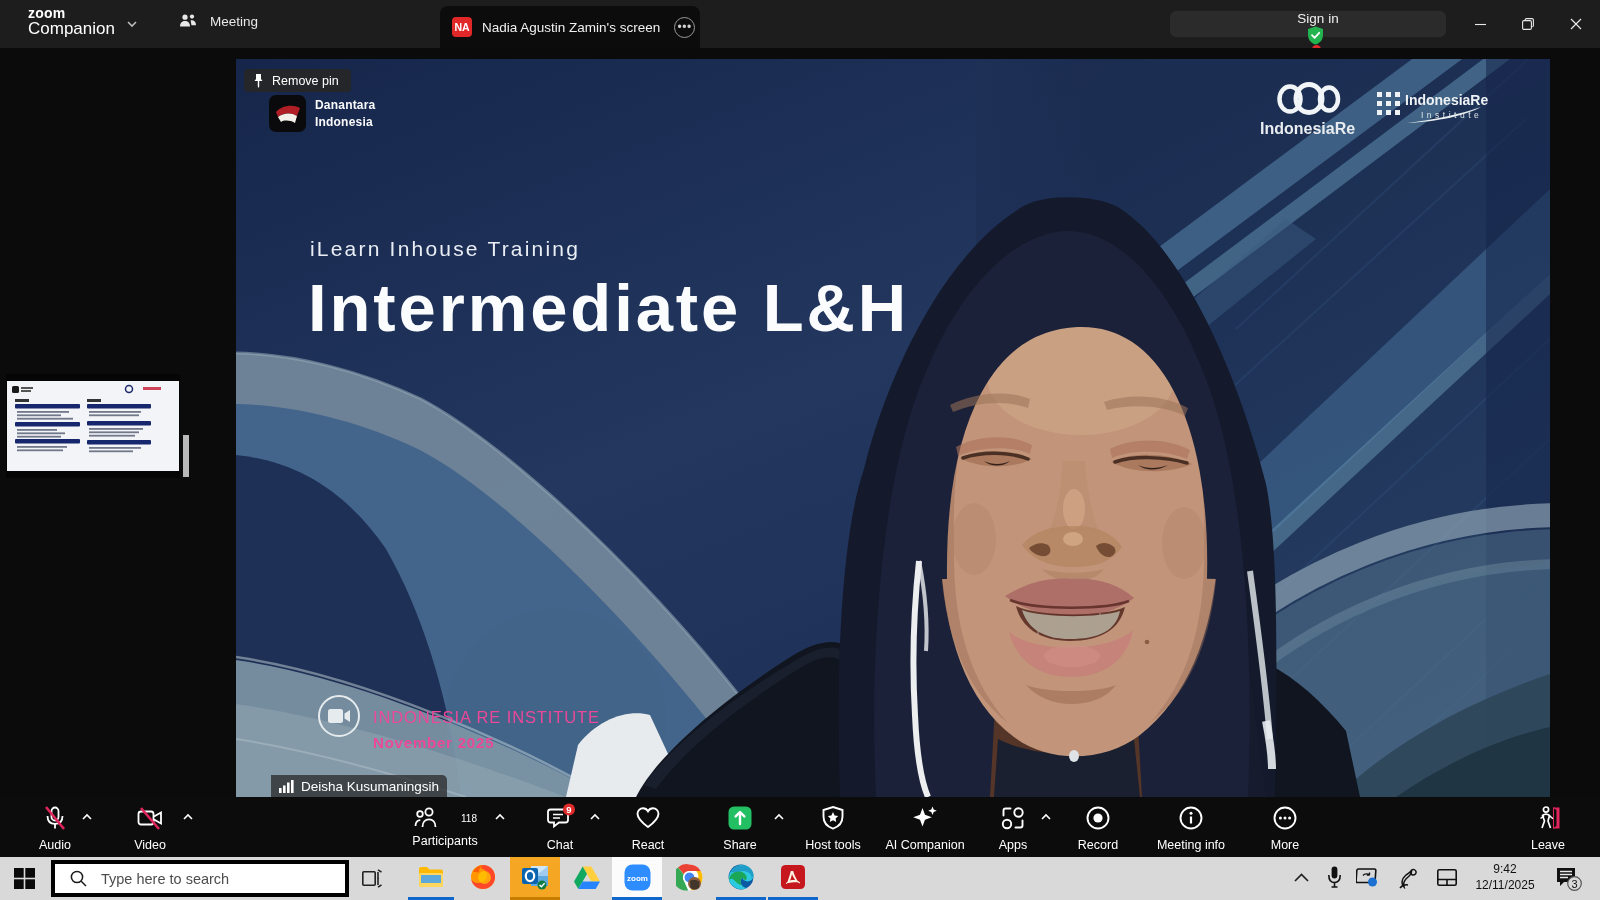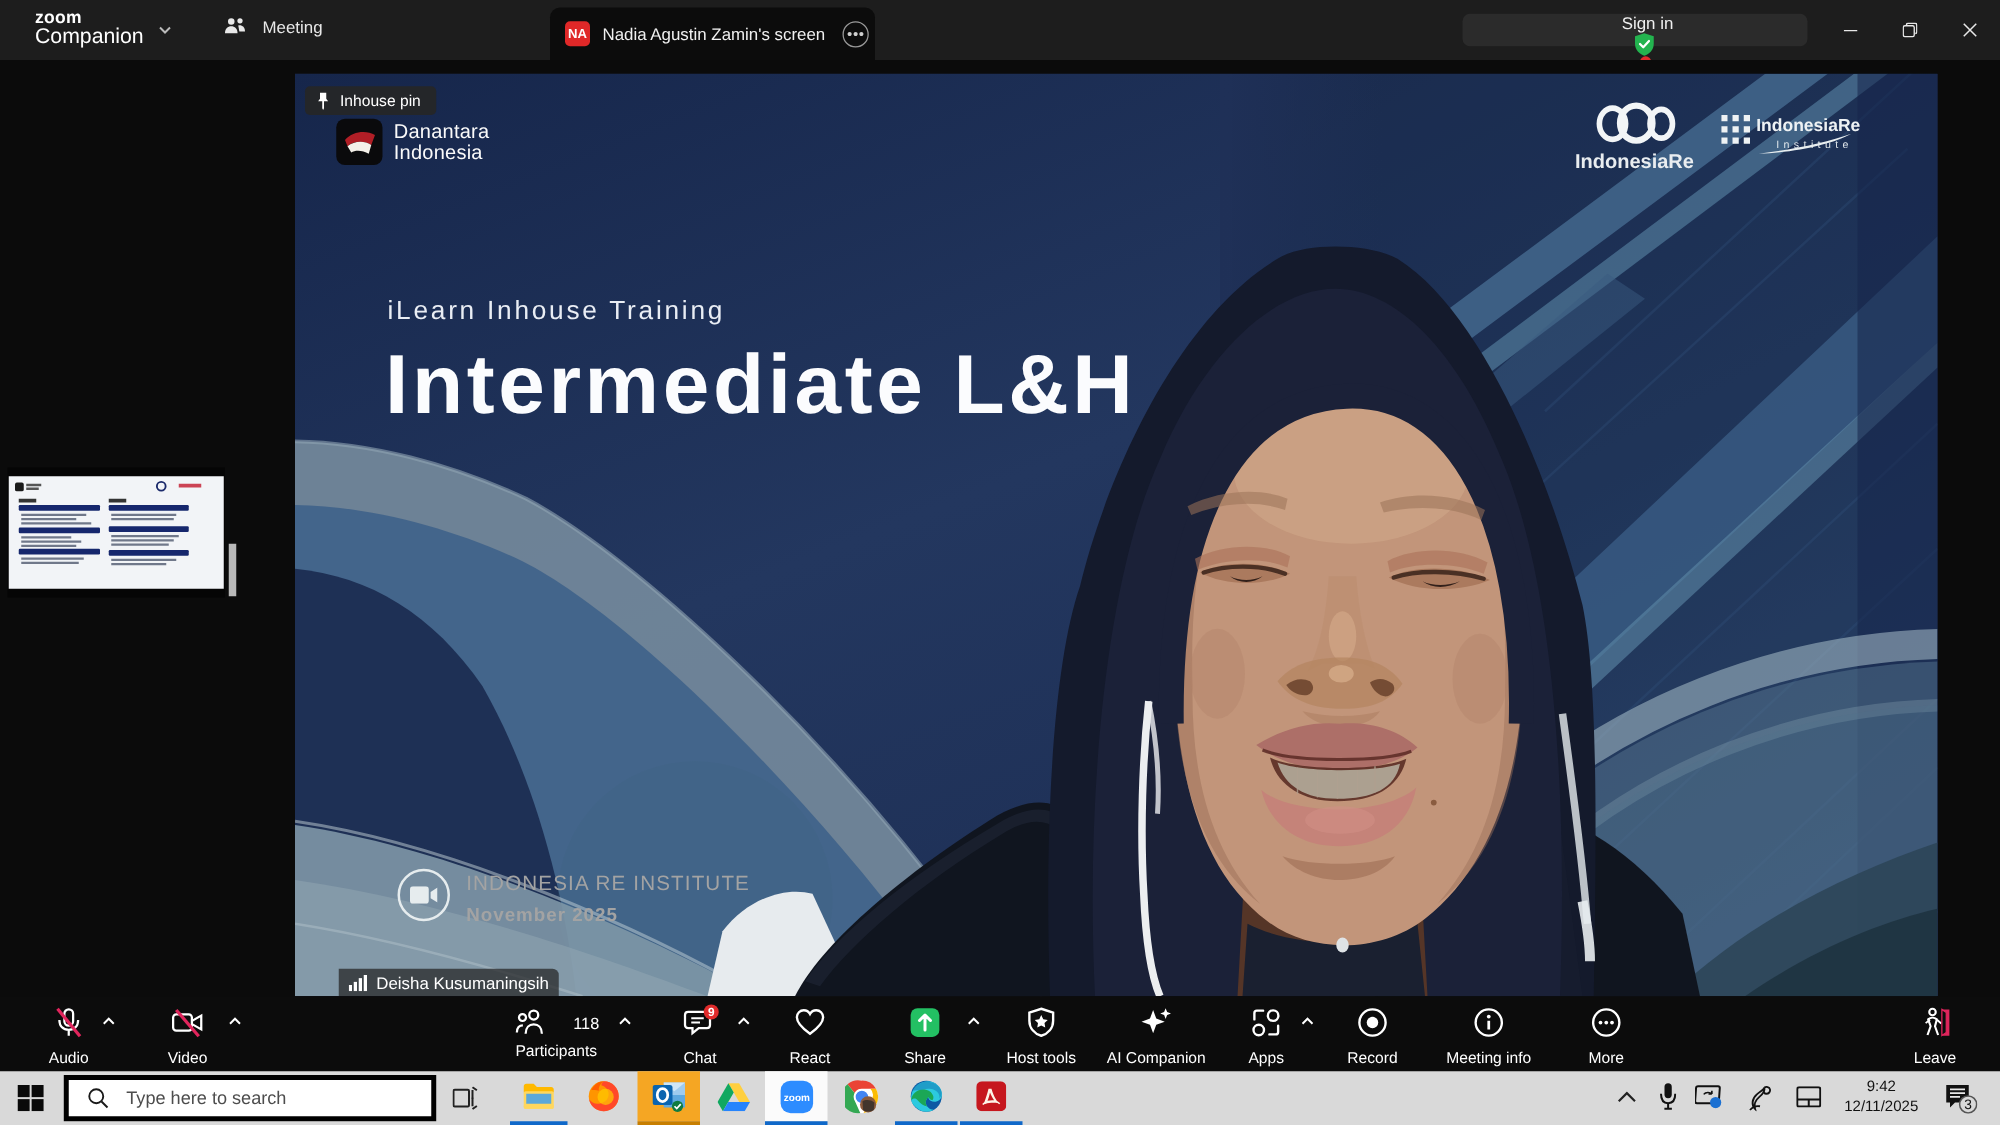--- a/index.html
+++ b/index.html
@@ -32,28 +32,28 @@
 
   
   #video { position:absolute; left:236px; top:11px; width:1314px; height:738px; overflow:hidden; background:#1c2c52; }
   #vsvg { position:absolute; left:0; top:0; }
 
   .removepin { position:absolute; left:8px; top:10px; height:23px; background:rgba(38,38,38,.92); border-radius:4px; display:flex; align-items:center; padding:0 12px 0 9px; color:#fff; font-size:12.5px; }
   .removepin svg { margin-right:8px; }
 
   .danan { position:absolute; left:33px; top:36px; display:flex; align-items:center; }
   .danan .dbox { width:37px; height:37px; border-radius:7px; background:#0a0a0c; position:relative; overflow:hidden; }
-  .danan .dtxt { margin-left:9px; color:#fafafa; font-weight:400; font-size:16px; line-height:17px; letter-spacing:0.2px; }
+  .danan .dtxt { margin-left:9px; color:#fafafa; font-weight:700; font-size:12px; line-height:17px; letter-spacing:0.2px; }
 
   .t1 { position:absolute; left:74px; top:178px; color:#e9edf4; font-size:21px; font-weight:400; letter-spacing:2.2px; }
   .t2 { position:absolute; left:72px; top:210px; color:#fbfcfe; font-size:67px; font-weight:700; letter-spacing:2.9px; }
 
   .inst { position:absolute; left:82px; top:636px; display:flex; align-items:flex-start; }
   .inst .cam { width:42px; height:42px; border:2.4px solid #e6ecee; border-radius:50%; position:relative; flex:none; }
-  .inst .itxt { margin-left:13px; margin-top:3px; color:#a3a3a3; }
+  .inst .itxt { margin-left:13px; margin-top:13px; color:#ec4899; }
   .inst .l1 { font-size:16.5px; letter-spacing:0.9px; font-weight:400; }
   .inst .l2 { font-size:15px; margin-top:7px; letter-spacing:0.8px; font-weight:700; }
 
   .nametag { position:absolute; left:0px; bottom:0px; height:22px; background:rgba(35,35,35,.72); border-radius:0 5px 0 0; display:flex; align-items:center; padding:0 8px 0 8px; color:#fff; font-size:13.5px;margin-left:35px; }
 
   
   .relogo { position:absolute; left:1022px; top:22px; }
   .instlogo { position:absolute; left:1141px; top:30px; }
 
   
@@ -302,21 +302,21 @@
           <ellipse cx="838" cy="697" rx="5" ry="6" fill="#dfe3e6"></ellipse>
           <path d="M1014 512 C1022 570 1030 630 1034 680" stroke="#cdd4d8" stroke-width="6" fill="none" opacity="0.9"></path>
           <path d="M1030 662 C1034 682 1036 698 1036 710" stroke="#e8edef" stroke-width="8" fill="none" opacity="0.9"></path>
         </g>
       </svg>
 
       <div class="removepin">
         <svg width="11" height="14" viewBox="0 0 11 14" fill="#fff">
           <path d="M3 0 H8 V5 L9.5 7 H6.2 V12.5 L5.5 14 L4.8 12.5 V7 H1.5 L3 5 Z"></path>
         </svg>
-        <span>Inhouse pin</span>
+        <span>Remove pin</span>
       </div>
 
       <div class="danan">
         <div class="dbox">
           <svg width="37" height="37" viewBox="0 0 37 37">
             <path d="M7 17 C13 10 24 9 31 13 L28 21 C22 17 13 18 9 22 Z" fill="#b01e26"></path>
             <path d="M9 22 C14 18 22 17 28 21 L26 28 C21 25 15 25 12 27 Z" fill="#f4f1ea"></path>
           </svg>
         </div>
         <div class="dtxt">Danantara<br>Indonesia</div>
@@ -413,21 +413,21 @@
     <div class="tbtn" style="left:395px;width:100px">
       <div style="height:26px;display:flex;align-items:center;justify-content:center">
         <svg width="26" height="24" viewBox="0 0 26 24">
           <g stroke="#fff" stroke-width="1.8" fill="none">
             <circle cx="16" cy="6" r="3.6"></circle>
             <path d="M9.5 21 C9.5 16 12.3 13.4 16 13.4 C19.7 13.4 22.5 16 22.5 21"></path>
             <circle cx="7" cy="8" r="2.8"></circle>
             <path d="M2.5 20 C2.5 16.2 4.5 14.2 7.3 14.2"></path>
           </g>
         </svg>
-        <span style="font-size:13px;margin-left:22px">118</span>
+        <span style="font-size:10px;margin-left:22px">118</span>
       </div>
       <div class="lbl">Participants</div>
     </div>
     <svg class="tchev" style="left:495px" viewBox="0 0 10 8">
         <path d="M1 6 L5 2 L9 6" stroke="#fff" stroke-width="1.6" fill="none"></path>
       </svg>
 
     <div class="tbtn" style="left:530px;width:60px">
       <svg width="28" height="26" viewBox="0 0 28 26" style="overflow:visible">
         <g stroke="#fff" stroke-width="1.8" fill="none">

